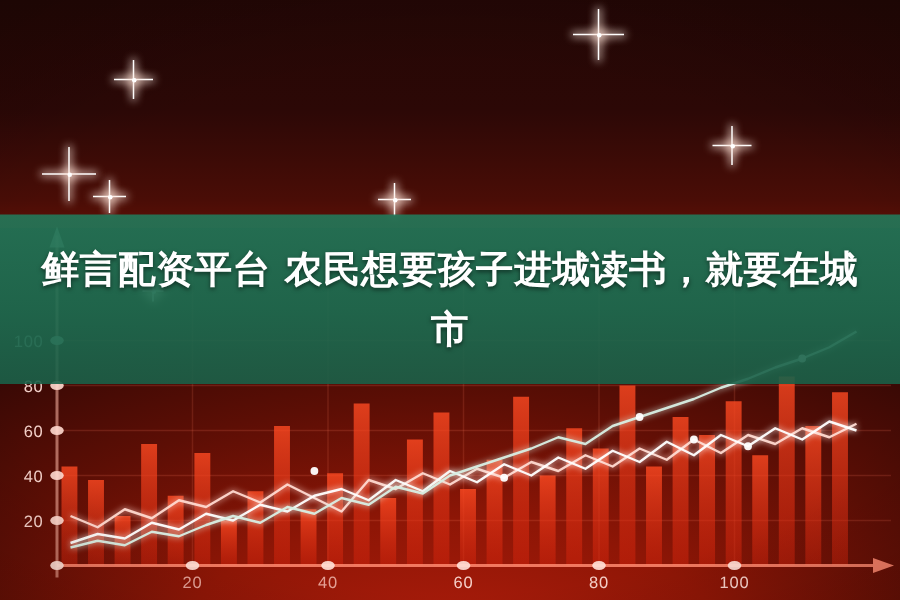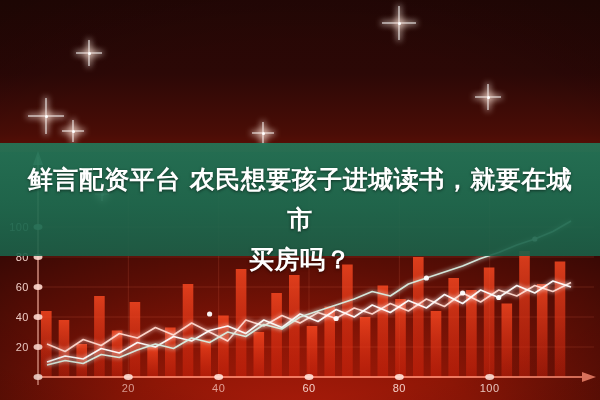--- a/index.html
+++ b/index.html
@@ -201,16 +201,15 @@
   </div>
   <div class="spark" style="left:95px;top:187px;width:14px;height:14px;">
     <i class="h" style="width:14px;"></i>
       <i class="v" style="height:14px;"></i>
       <b></b>
   </div>
 
   <div class="band"></div>
   <div class="title-wrap">
     <div class="title-line l1">鲜言配资平台 农民想要孩子进城读书，就要在城市</div>
-    <div class="title-line">买房吗？</div>
   </div>
 
 </div>
 
 </body></html>

